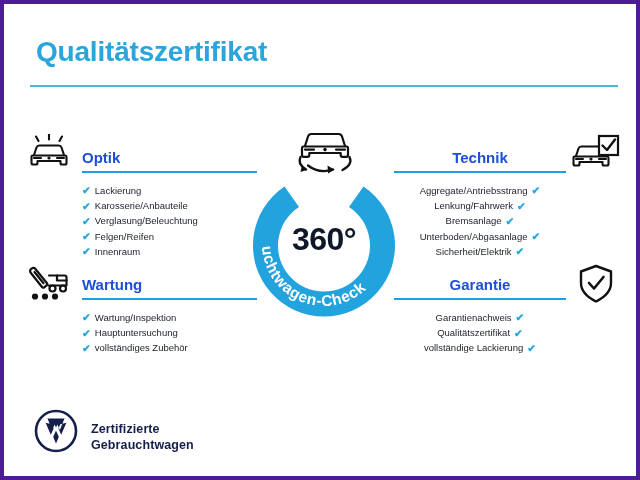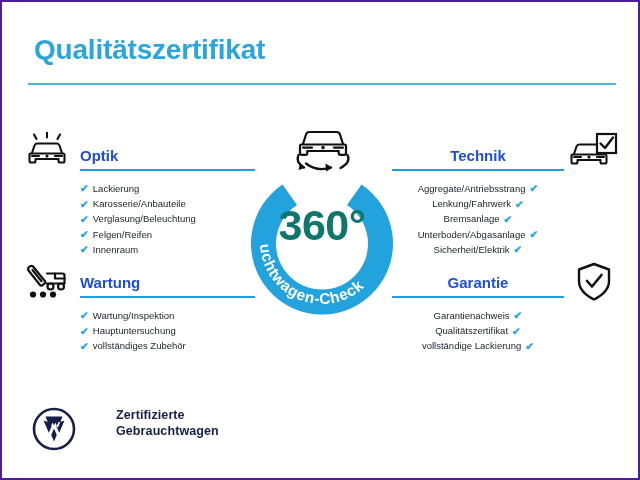--- a/index.html
+++ b/index.html
@@ -5,21 +5,21 @@
   html, body {
     margin: 0;
     padding: 0;
     background: #ffffff;
   }
   .page {
     position: relative;
     width: 640px;
     height: 480px;
     background: #ffffff;
-    border: 2px solid #4c1d95;
+    border: 4px solid #4c1d95;
     box-sizing: border-box;
     overflow: hidden;
     font-family: "Liberation Sans", sans-serif;
   }
 
   
   .title {
     position: absolute;
     left: 32px;
     top: 32px;
@@ -93,44 +93,43 @@
     position: absolute;
     left: 237px;
     top: 157px;
     width: 166px;
     height: 166px;
   }
   .badge svg { display: block; }
   .badge-num {
     position: absolute;
     left: 0;
-    top: 42px;
+    top: 60px;
     width: 166px;
     text-align: center;
-    font-size: 43px;
-    font-weight: bold;
-    color: #0f766e;
+    font-size: 32px;
+    font-weight: bold;
+    color: #0f172a;
     letter-spacing: -0.5px;
   }
   .car360 {
     position: absolute;
     left: 277px;
     top: 120px;
     width: 88px;
     height: 58px;
   }
 
   
   .footer {
     position: absolute;
     left: 30px;
     top: 405px;
     display: flex;
-    align-items: flex-start;
-    gap: 27px;
+    align-items: flex-end;
   }
   .vw-mark { width: 44px; height: 44px; }
   .vw-text {
     margin-left: 13px;
     font-size: 12.5px;
     font-weight: bold;
     color: #151f4a;
     line-height: 16px;
     letter-spacing: 0.1px;
   }

